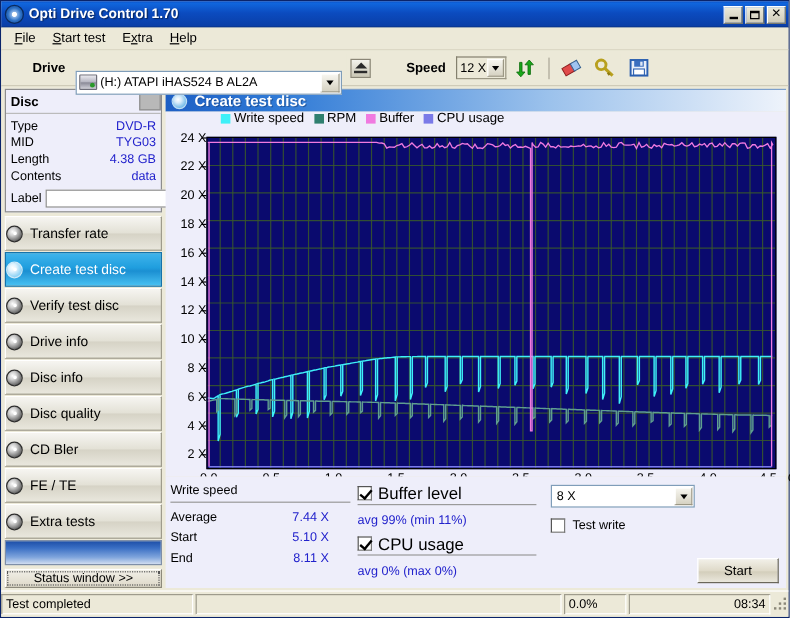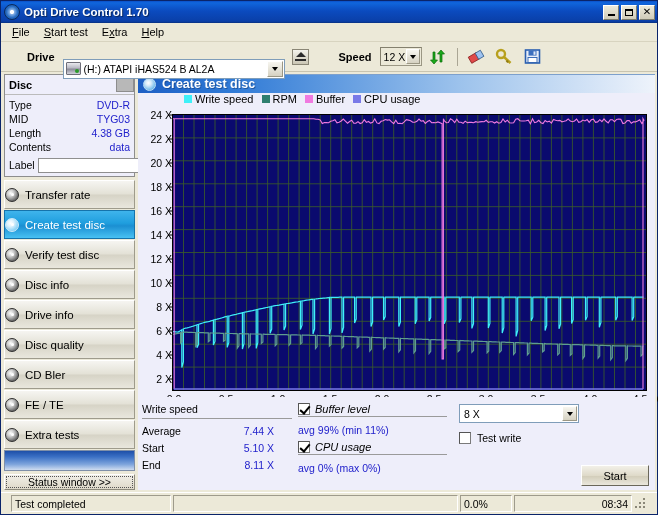--- a/index.html
+++ b/index.html
@@ -273,21 +273,21 @@
   .stats-col1 { width: 160px; flex:0 0 160px; padding-left:4px; }
   .stats-col2 { width: 155px; flex:0 0 155px; }
   .stats-col3 { flex:1 1 auto; padding-left:6px; position:relative; }
 
   .sc-title { font-size:10.5px; color:#000; padding-bottom:2px; }
   .rule { height:1px; background:#9a9a9a; margin: 1px 6px 4px 0; }
   .sc-row { display:flex; justify-content:space-between; padding-right:24px; line-height:17px; font-size:10.5px;}
   .sc-row .k { color:#000; }
   .sc-row .v { color:#2222cc; }
 
-  .chk-line { display:flex; align-items:center; gap:5px; font-size:11px;font-style:italic; }
+  .chk-line { display:flex; align-items:center; gap:5px; font-size:14px; }
   .chk {
     width:12px;height:12px;background:#fff;border:1px solid #7a7a7a;
     border-top-color:#555; border-left-color:#555;
     position:relative; flex:0 0 12px;
   }
   .chk.on::after {
     content:''; position:absolute; left:3px; top:0px;
     width:4px;height:8px;border:solid #000; border-width:0 2px 2px 0;
     transform: rotate(40deg);
   }
@@ -306,21 +306,21 @@
     background: linear-gradient(180deg,#f2f0e8 0%,#ded9c8 52%,#d3cebb 55%,#eae7dc 100%);
     border:1px solid #6a675a; border-top-color:#fff; border-left-color:#fff;
     display:flex;align-items:center;justify-content:center;
     font-size:11px;color:#000;
   }
 
   
   .statusbar {
     height: 22px; flex:0 0 22px;
     background:#ece9d8; display:flex; align-items:center;
-    padding: 2px 10px; gap:2px;
+    padding: 2px 0; gap:2px;
     border-top:1px solid #fff;
   }
   .sb-cell {
     height:17px; background:#ece9d8;
     border:1px solid #9e9b8c; border-right-color:#fff; border-bottom-color:#fff;
     display:flex;align-items:center; padding:0 3px; font-size:10.5px;
   }
   .sb-msg { width:160px; flex:0 0 160px; }
   .sb-prog { flex:1 1 auto; }
   .sb-pct { width:52px; flex:0 0 52px; }
@@ -457,25 +457,25 @@
         <div class="nav-btn active">
           <span class="nav-ico"></span>
           <span>Create test disc</span>
         </div>
         <div class="nav-btn">
           <span class="nav-ico"></span>
           <span>Verify test disc</span>
         </div>
         <div class="nav-btn">
           <span class="nav-ico"></span>
+          <span>Drive info</span>
+        </div>
+        <div class="nav-btn">
+          <span class="nav-ico"></span>
           <span>Disc info</span>
-        </div>
-        <div class="nav-btn">
-          <span class="nav-ico"></span>
-          <span>Drive info</span>
         </div>
         <div class="nav-btn">
           <span class="nav-ico"></span>
           <span>Disc quality</span>
         </div>
         <div class="nav-btn">
           <span class="nav-ico"></span>
           <span>CD Bler</span>
         </div>
         <div class="nav-btn">

